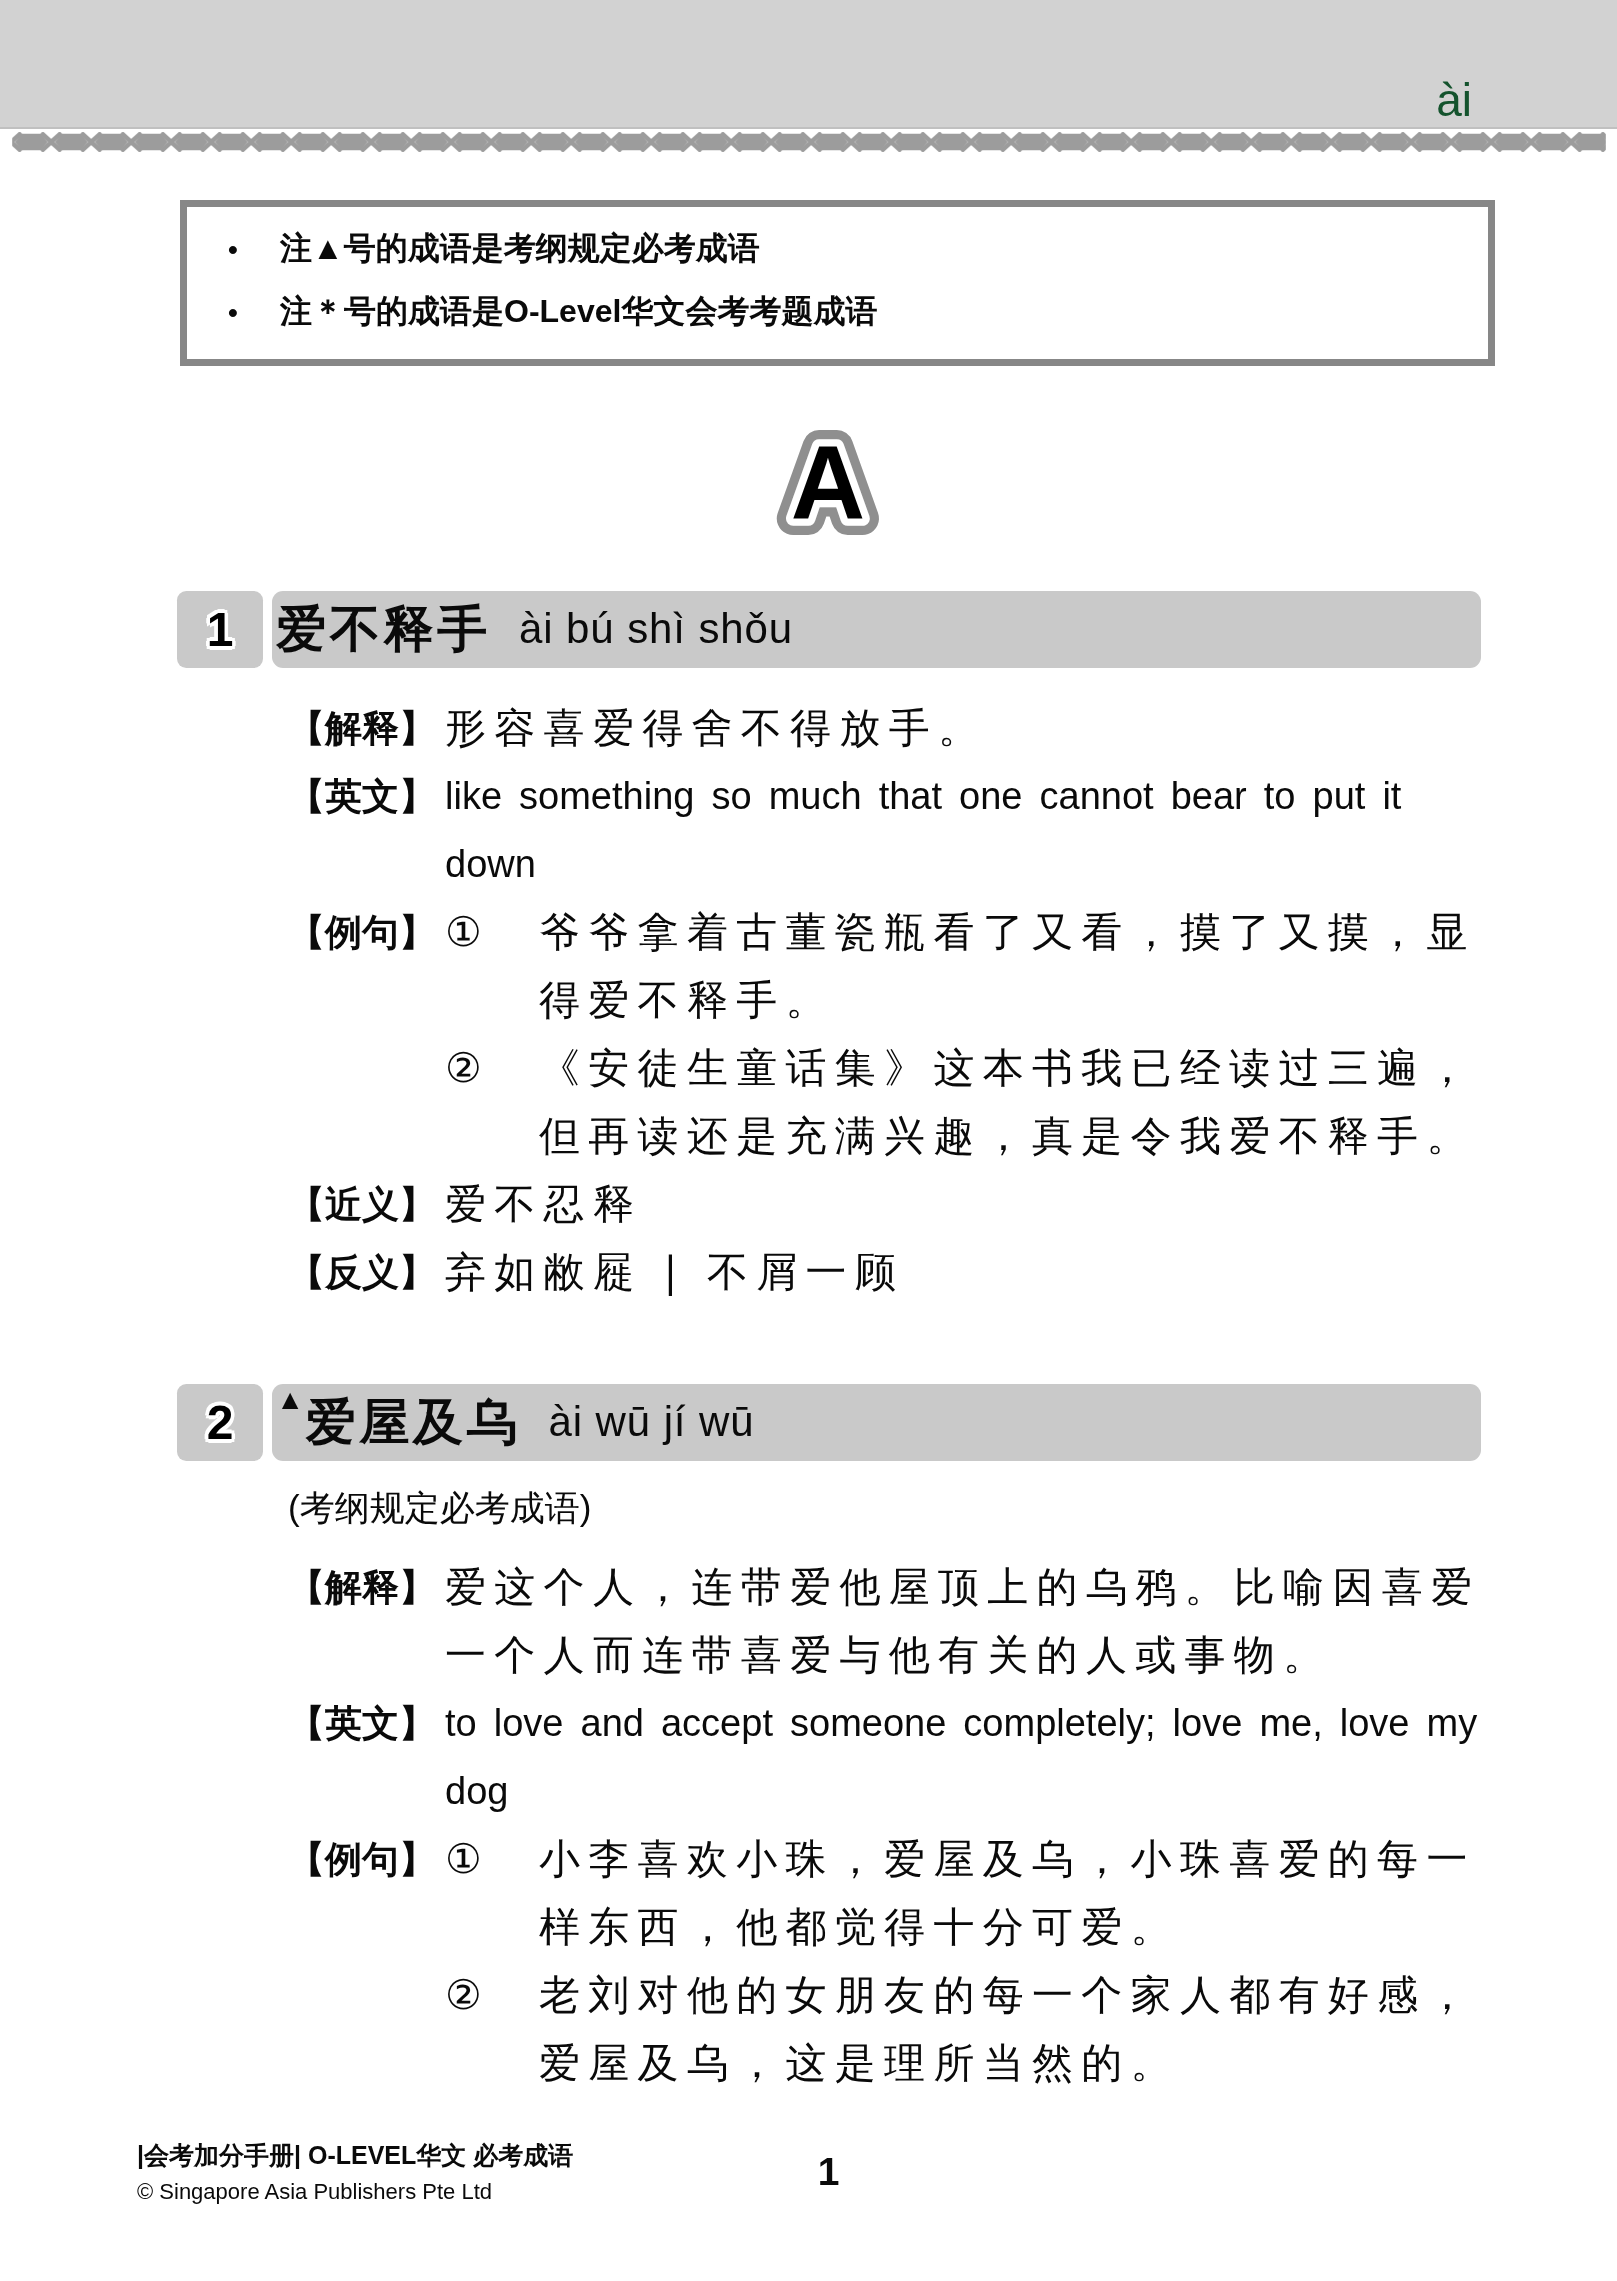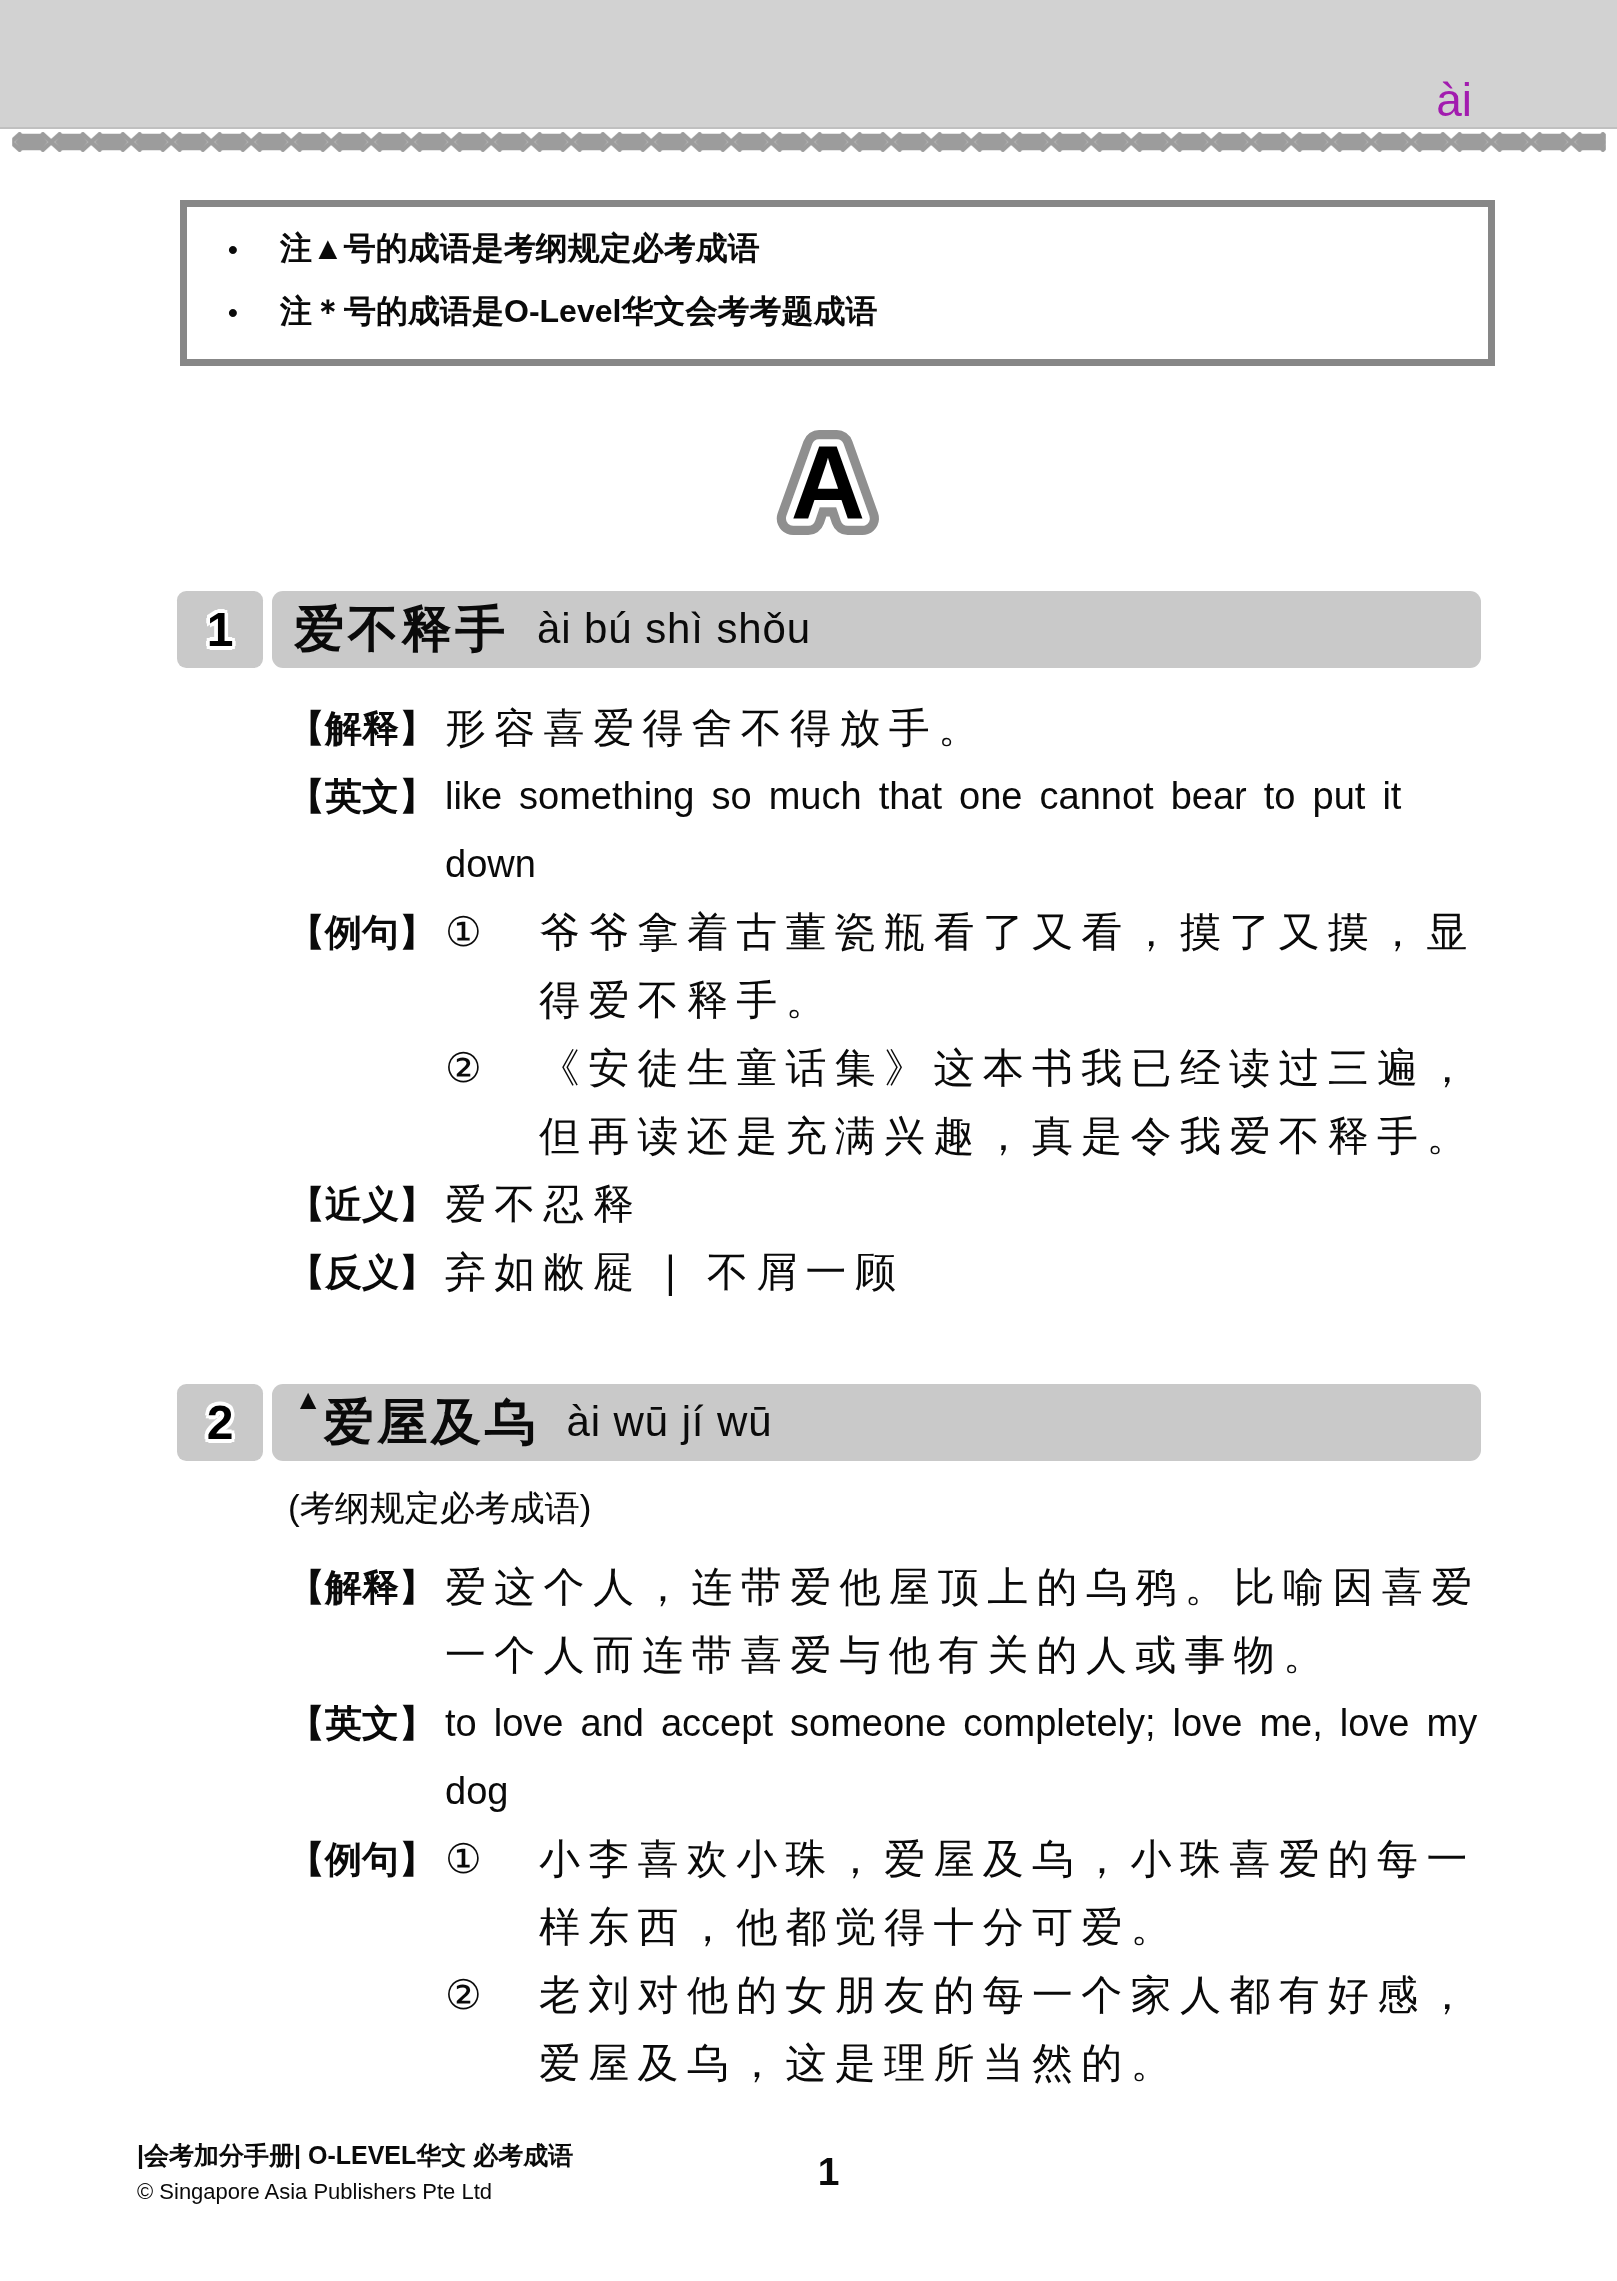--- a/index.html
+++ b/index.html
@@ -10,21 +10,21 @@
     color:#0a0a0a;
   }
 
   
   .top-band {
     position:relative; height:127px; background:#d2d2d2;
     border-bottom:2.8px solid #c0c0c0;
   }
   .pinyin-header {
     position:absolute; right:146px; bottom:0px;
-    font-size:46px; color:#a21caf;
+    font-size:46px; color:#14532d;
   }
 
   
   .chain-border { display:block; margin-top:2.8px; height:20px; width:1618px; }
 
   
   .note-box {
     box-sizing:border-box;
     margin:48px 0 0 180px; width:1315px;
     border:7.4px solid #878787; background:#fff;
@@ -48,21 +48,21 @@
   .entry-num {
     flex:none; width:86px; height:77px; margin-right:9.2px;
     background:#c9c9c9; border-radius:9.2px;
     display:flex; align-items:center; justify-content:center;
     font-size:48px; font-weight:bold; color:#000;
     text-shadow:-2.8px -2.8px 0 #fff,2.8px -2.8px 0 #fff,-2.8px 2.8px 0 #fff,2.8px 2.8px 0 #fff,
                  0 -3.7px 0 #fff,0 3.7px 0 #fff,-3.7px 0 0 #fff,3.7px 0 0 #fff;
   }
   .entry-bar {
     flex:1; background:#c9c9c9; border-radius:11px;
-    display:flex; align-items:center; padding-left:22px;
+    display:flex; align-items:center; padding-left:4px;
   }
   .idiom-marker {
     display:inline-block; position:relative; top:-22px;
     font-size:28px; line-height:0; margin-right:1.8px;
   }
   .idiom { font-size:50px; font-weight:bold; letter-spacing:3.7px; }
   .bar-pinyin { margin-left:28px; font-size:42px; letter-spacing:0.9px; }
 
   .entry-note {
     margin:22px 0 0 111px;

